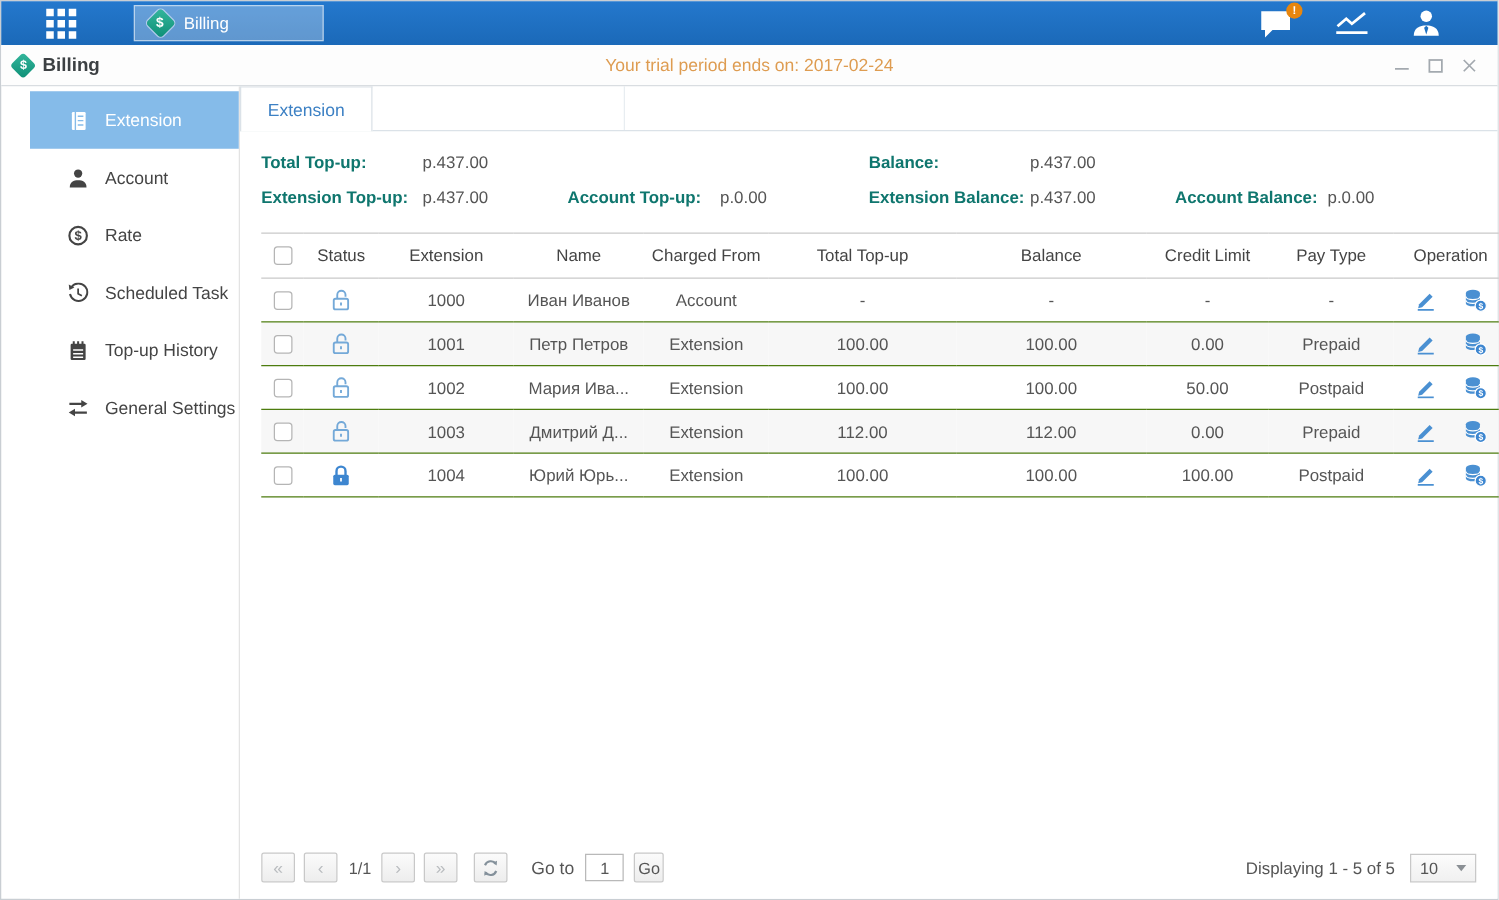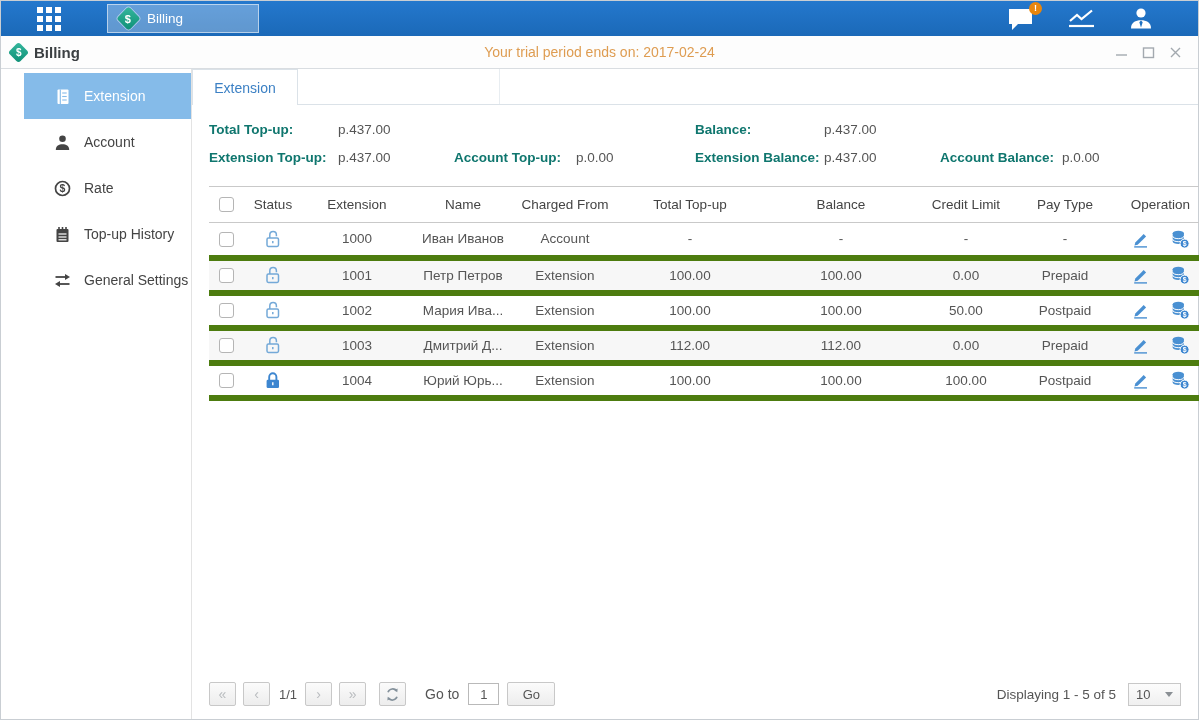--- a/index.html
+++ b/index.html
@@ -50,30 +50,30 @@
   .sumvalue { color:#555; width:116px; flex:0 0 auto; }
   .sumvalue.last { width:auto; }
 
   
   .actions { margin:21px 17px 0; display:flex; gap:10px; }
   .btn-blue { background:#3e8dc8; color:#fff; border:none; font-size:13px; font-family:inherit; height:27px; padding:0 13px; border-radius:3px; cursor:pointer; }
 
   
   table { margin:21px 17px 0; width:calc(100% - 34px); border-collapse:collapse; table-layout:fixed; flex:0 0 auto; }
   th { height:36px; font-weight:normal; color:#444; font-size:13.5px; border-top:1px solid #c9c9c9; border-bottom:1px solid #c9c9c9; text-align:center; }
-  td { height:35px; color:#555; font-size:13.5px; text-align:center; border-bottom:6px solid #4d7c0f; overflow:hidden; white-space:nowrap; text-overflow:ellipsis; }
+  td { height:35px; color:#555; font-size:13.5px; text-align:center; border-bottom:1px solid #4d7c0f; overflow:hidden; white-space:nowrap; text-overflow:ellipsis; }
   tbody tr:nth-child(even) td { background:#f7f7f7; }
   .cbx { display:inline-block; width:15px; height:15px; border:1px solid #b5b5b5; border-radius:3px; background:#fff; vertical-align:middle; cursor:pointer; }
   .lockwrap { display:inline-flex; cursor:pointer; vertical-align:middle; }
   .ops span { display:inline-flex; cursor:pointer; margin:0 9px; vertical-align:middle; }
 
   
   .footer { margin-top:auto; padding:0 17px 13px; display:flex; align-items:center; flex:0 0 auto; }
   .pgbtn { width:27px; height:24px; background:linear-gradient(#fbfbfb,#ededed); border:1px solid #c8c8c8; border-radius:2px; display:flex; align-items:center; justify-content:center; color:#b9bcbf; font-size:14px; cursor:pointer; margin-right:7px; }
-  .pgbtn.txt { width:48px; color:#555; font-size:13px; }
+  .pgbtn.txt { width:24px; color:#555; font-size:13px; }
   .pageind { color:#555; font-size:13px; margin:0 8px 0 2px; }
   .goto-label { color:#555; font-size:14px; margin:0 9px 0 12px; }
   .goto-input { width:31px; height:22px; border:1px solid #b9b9b9; text-align:center; font-size:13px; font-family:inherit; color:#555; margin-right:8px; }
   .footer-right { margin-left:auto; display:flex; align-items:center; gap:12px; }
   .displaying { color:#555; font-size:13.5px; }
   .pagesize { width:53px; height:23px; border:1px solid #c8c8c8; background:linear-gradient(#fcfcfc,#f0f0f0); display:flex; align-items:center; padding:0 7px; color:#555; font-size:13px; cursor:pointer; }
   .caret { margin-left:auto; width:0; height:0; border-left:4px solid transparent; border-right:4px solid transparent; border-top:5px solid #8a8f94; }
 </style>
 </head>
 <body>
@@ -167,20 +167,28 @@
           <path d="M1.8 16 c0-4.4 3.1-5.8 6.7-5.8 s6.7 1.4 6.7 5.8 z"></path>
         </svg>
         <span>Account</span>
       </div>
       <div class="side-item">
         <svg width="17" height="17" viewBox="0 0 17 17">
           <circle cx="8.5" cy="8.5" r="7" fill="none" stroke="currentColor" stroke-width="1.7"></circle>
           <text x="8.5" y="12.2" font-size="10.5" font-weight="bold" text-anchor="middle" fill="currentColor" font-family="Liberation Sans, sans-serif">$</text>
         </svg>
         <span>Rate</span>
+      </div>
+      <div class="side-item">
+        <svg width="17" height="17" viewBox="0 0 17 17" fill="none" stroke="currentColor" stroke-width="1.6">
+          <path d="M3.2 3.6 a7 7 0 1 1 -1.2 5.6"></path>
+          <polygon points="1,1.5 1.5,6 5.5,4" fill="currentColor" stroke="none"></polygon>
+          <path d="M8.5 4.8 V9 L11.5 10.6" stroke-width="1.4"></path>
+        </svg>
+        <span>Scheduled Task</span>
       </div>
       <div class="side-item">
         <svg width="17" height="17" viewBox="0 0 17 17" fill="currentColor">
           <rect x="2.5" y="3" width="12" height="13" rx="1"></rect>
           <line x1="5" y1="1" x2="5" y2="4.5" stroke="currentColor" stroke-width="1.6"></line>
           <line x1="8.5" y1="1" x2="8.5" y2="4.5" stroke="currentColor" stroke-width="1.6"></line>
           <line x1="12" y1="1" x2="12" y2="4.5" stroke="currentColor" stroke-width="1.6"></line>
           <line x1="4.5" y1="8" x2="12.5" y2="8" stroke="#fff" stroke-width="1.2"></line>
           <line x1="4.5" y1="11" x2="12.5" y2="11" stroke="#fff" stroke-width="1.2"></line>
           <line x1="4.5" y1="13.8" x2="12.5" y2="13.8" stroke="#fff" stroke-width="1.2"></line>

